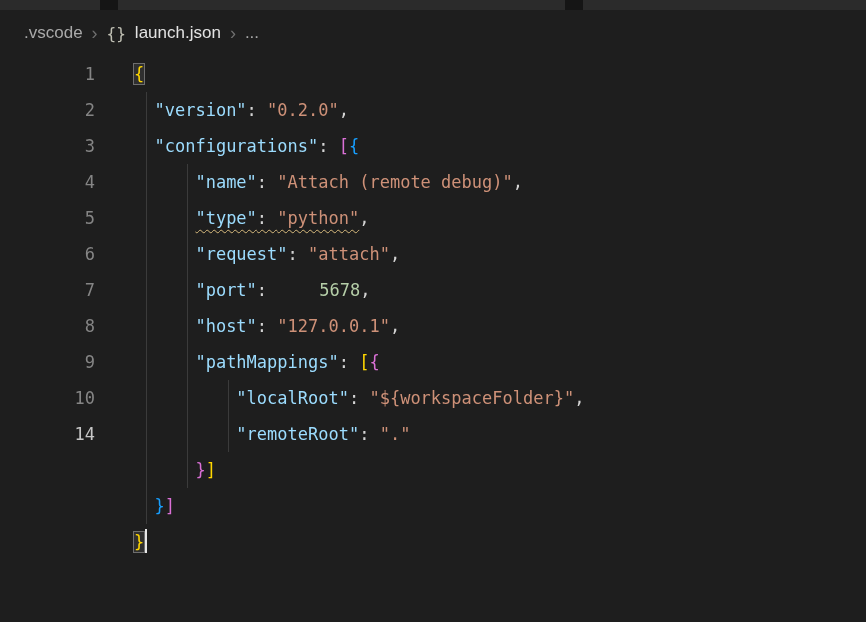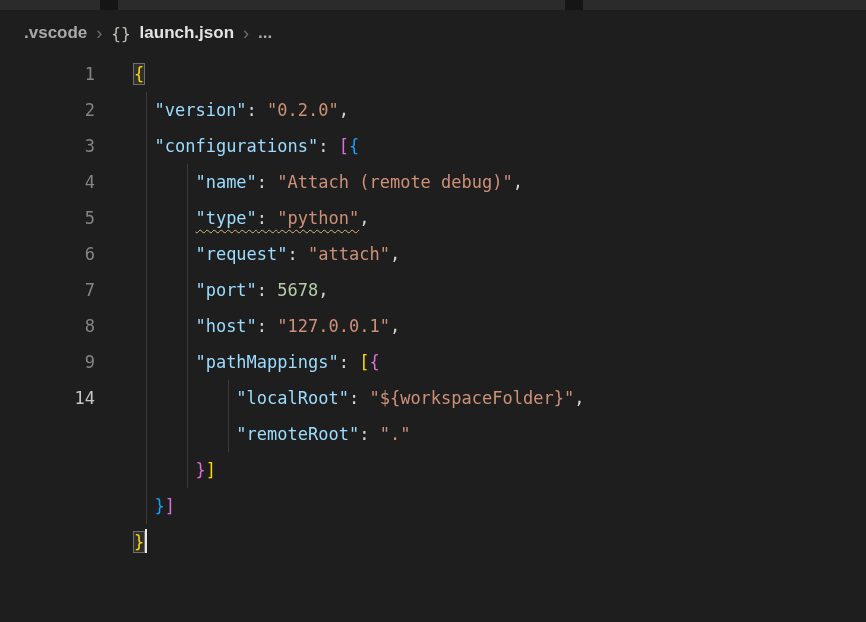--- a/index.html
+++ b/index.html
@@ -36,21 +36,21 @@
     top: 10px; left: 0; right: 0;
     height: 46px;
     display: flex;
     align-items: center;
     padding-left: 24px;
     gap: 9px;
     font-size: 17px;
     color: #a9a9a9;
     background: #1e1e1e;
   }
-  .bc-item { cursor: pointer; font-weight: bold; }
+  .bc-item { cursor: pointer; }
   .bc-sep { color: #6f6f6f; font-size: 18px; }
   .bc-icon { color: #c0c0b4; font-family: "DejaVu Sans Mono", monospace; font-size: 16px; }
   .bc-file { color: #e3e3e3; }
 
   
   .editor {
     position: absolute;
     top: 56px; left: 0; right: 0; bottom: 0;
     font-family: "DejaVu Sans Mono", "Liberation Mono", monospace;
     font-size: 17px;
@@ -75,21 +75,21 @@
     top: 0; left: 134px; right: 0;
   }
   .code .line {
     height: 36px;
     line-height: 36px;
     white-space: pre;
   }
 
   .tok-key { color: var(--key, #9cdcfe); }
   .tok-str { color: var(--string, #ce9178); }
-  .tok-num { color: var(--number, #b5cea8); }
+  .tok-num { color: var(--number, #b5cea8); margin-left: 42px; }
   .tok-pln { color: var(--punctuation, #d4d4d4); }
   .tok-b1  { color: var(--bracket-level-1, #ffd700); }
   .tok-b2  { color: var(--bracket-level-2, #da70d6); }
   .tok-b3  { color: var(--bracket-level-3, #179fff); }
 
   .warn {
     text-decoration-line: underline;
     text-decoration-style: wavy;
     text-decoration-color: var(--warning-squiggle, #d7ba7d);
     text-decoration-thickness: 1px;
@@ -144,20 +144,21 @@
     <div class="gutter" id="gutter">
         <div class="ln">1</div>
         <div class="ln">2</div>
         <div class="ln">3</div>
         <div class="ln">4</div>
         <div class="ln">5</div>
         <div class="ln">6</div>
         <div class="ln">7</div>
         <div class="ln">8</div>
         <div class="ln">9</div>
+        <div class="ln">10</div>
         <div class="ln active">14</div>
       </div>
     <div class="code" id="code">
         <div class="line"><span class="tok-b1 match">{</span></div>
         <div class="line">  <span class="tok-key">"version"</span><span class="tok-pln">: </span><span class="tok-str">"0.2.0"</span><span class="tok-pln">,</span></div>
         <div class="line">  <span class="tok-key">"configurations"</span><span class="tok-pln">: </span><span class="tok-b2">[</span><span class="tok-b3">{</span></div>
         <div class="line">      <span class="tok-key">"name"</span><span class="tok-pln">: </span><span class="tok-str">"Attach (remote debug)"</span><span class="tok-pln">,</span></div>
         <div class="line">      <span class="tok-key warn">"type"</span><span class="tok-pln warn">: </span><span class="tok-str warn">"python"</span><span class="tok-pln">,</span></div>
         <div class="line">      <span class="tok-key">"request"</span><span class="tok-pln">: </span><span class="tok-str">"attach"</span><span class="tok-pln">,</span></div>
         <div class="line">      <span class="tok-key">"port"</span><span class="tok-pln">: </span><span class="tok-num">5678</span><span class="tok-pln">,</span></div>

